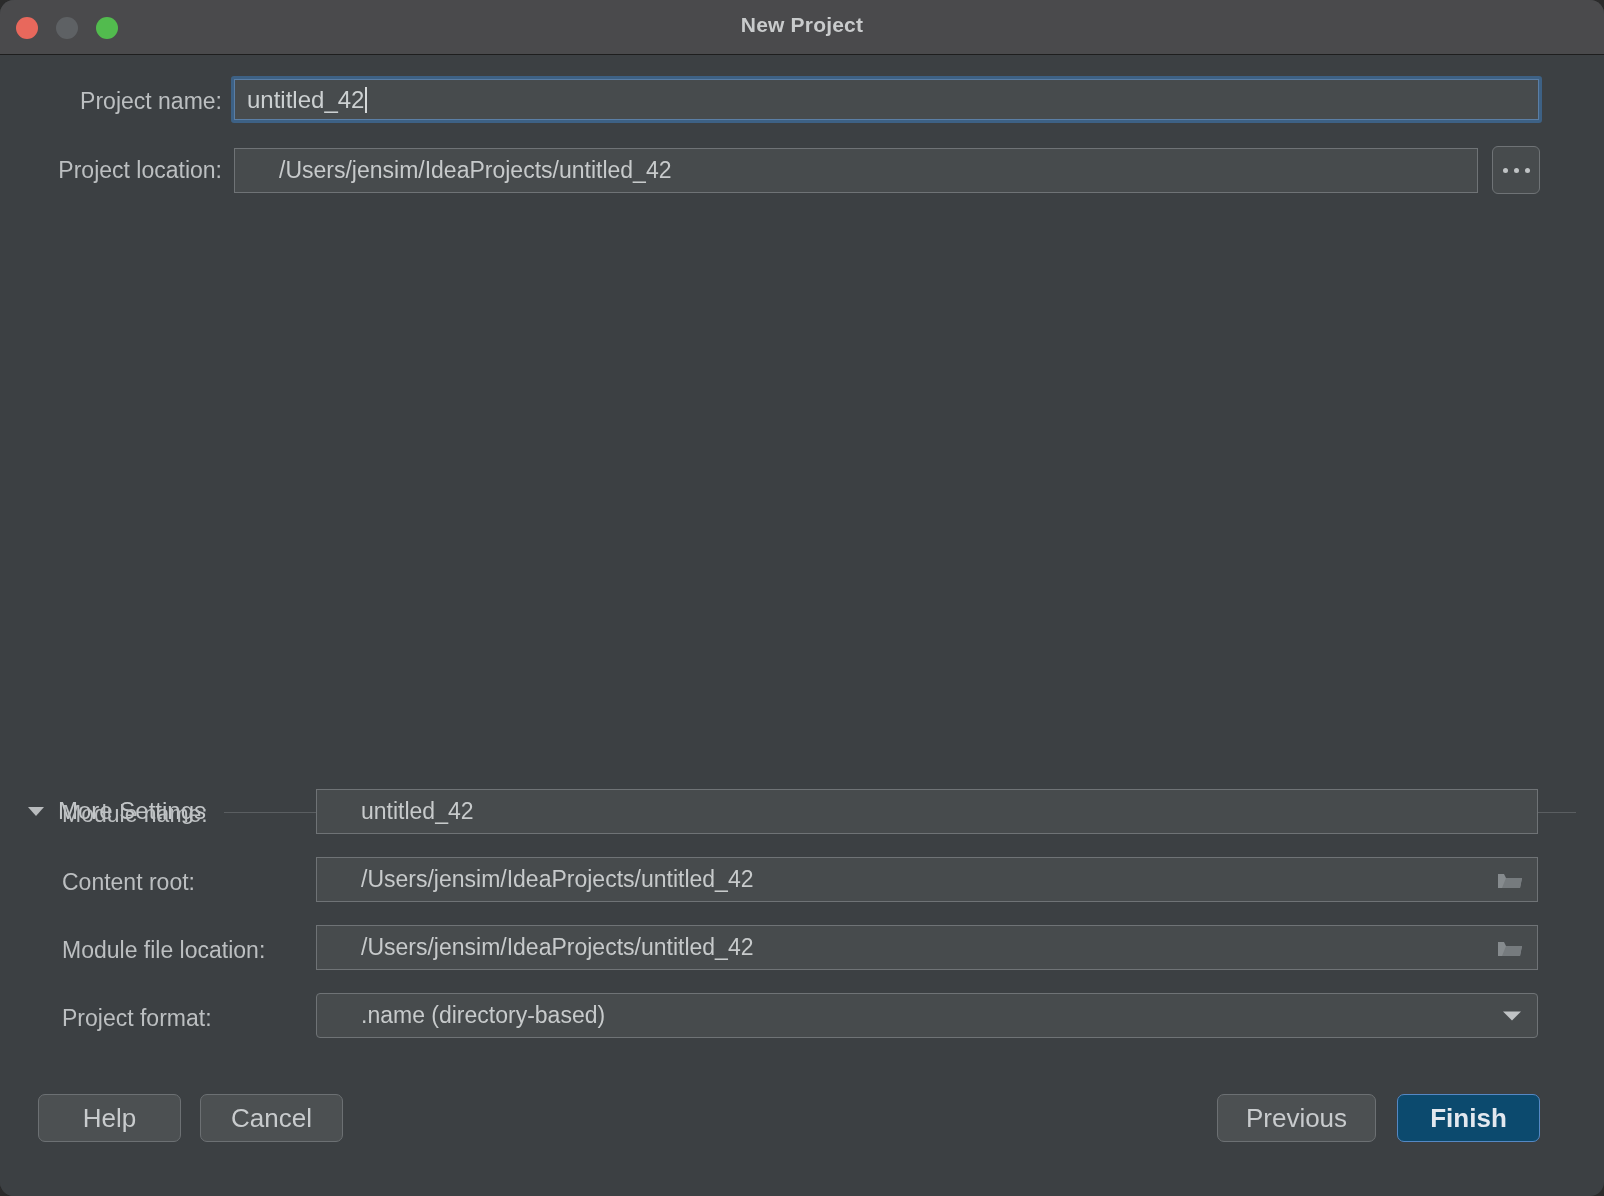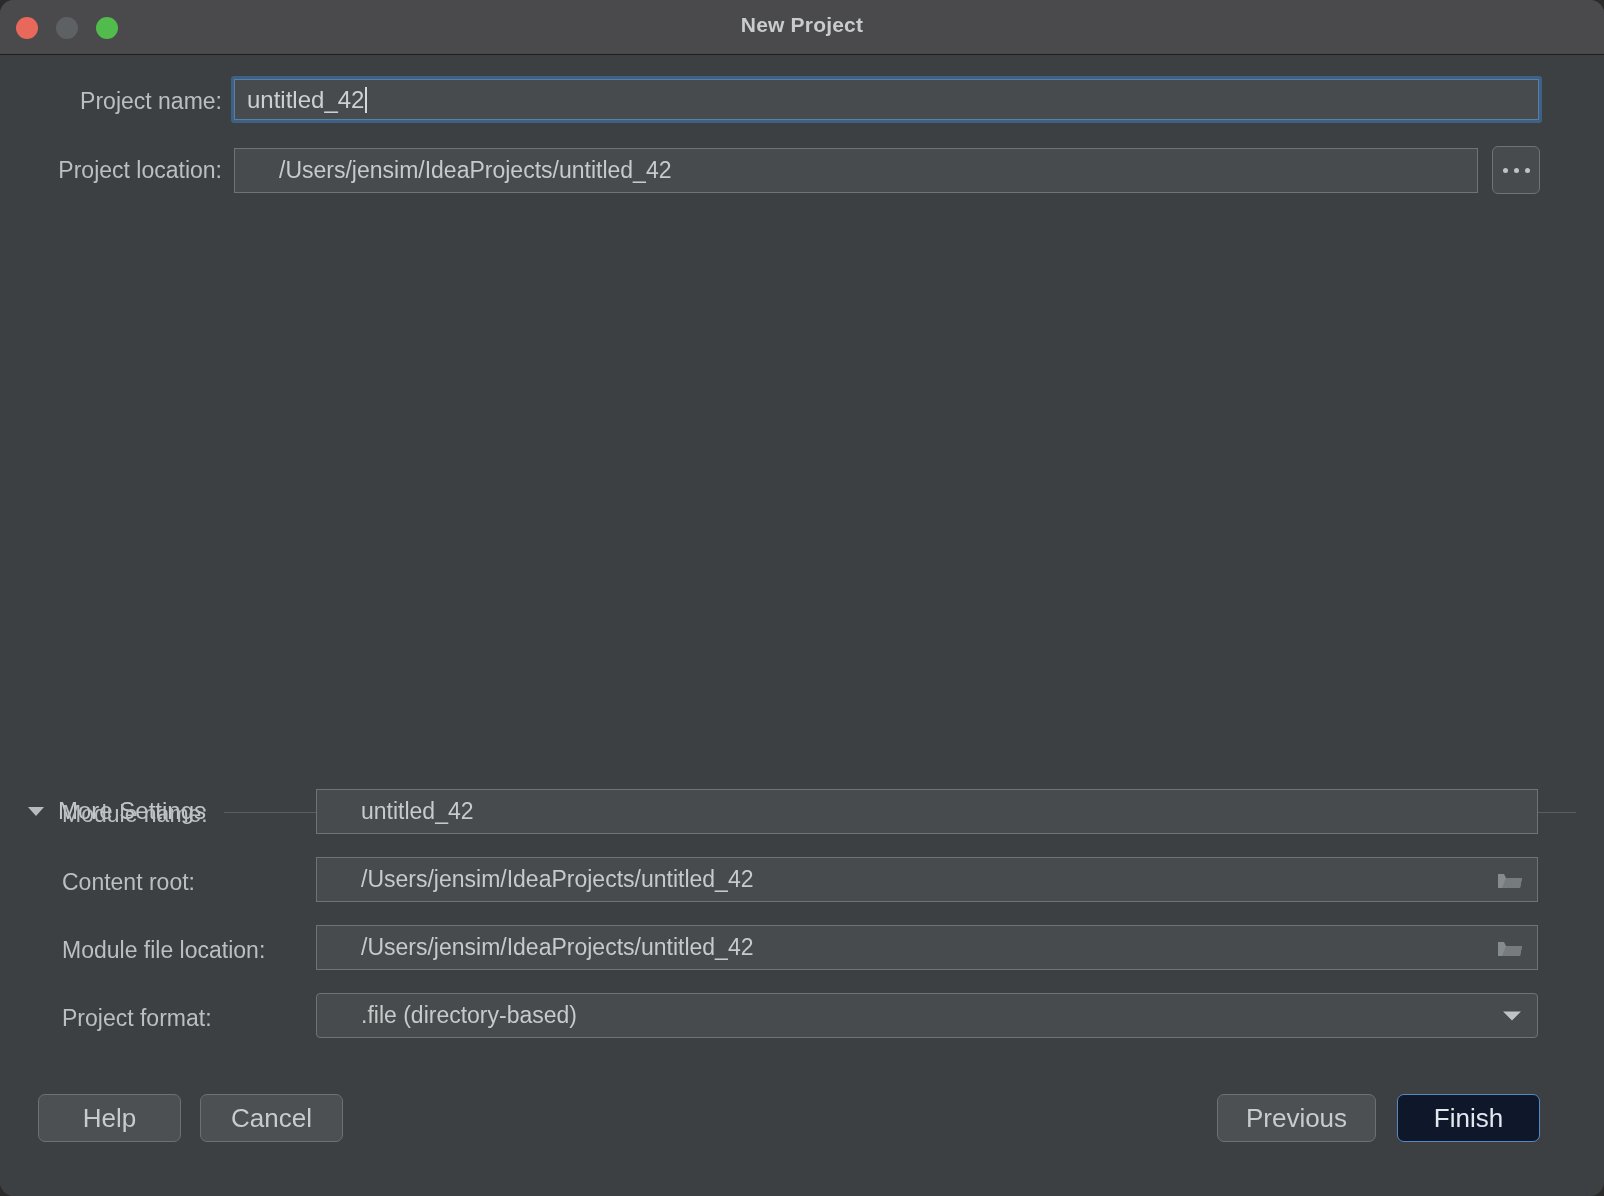--- a/index.html
+++ b/index.html
@@ -196,23 +196,24 @@
     border-radius: 7px;
     background: #4c5052;
     border: 1px solid #6c7073;
     color: #c8cbcd;
     font-size: 26px;
     display: flex;
     align-items: center;
     justify-content: center;
   }
   .btn.primary {
-    background: #0f172a;
+    background: #0c4a6e;
     border: 1px solid #5588c4;
     color: #e3e8ef;
+    font-weight: bold;
   }
 </style>
 </head>
 <body>
 
 <div class="dialog">
 
   <div class="titlebar">
     <div class="traffic close"></div>
     <div class="traffic minimize"></div>
@@ -264,21 +265,21 @@
     <div class="field" style="left:316px; top:870px; width:1222px; height:45px;">
       <span class="value">/Users/jensim/IdeaProjects/untitled_42</span>
       <svg class="folder-icon" viewBox="0 0 26 20">
         <path d="M1 4 L1 18 L23 18 L25 8 L9 8 L7 4 Z" fill="#868b8e"></path>
         <path d="M9 8 L25 8 L23 18 L5 18 Z" fill="#767b7e"></path>
       </svg>
     </div>
 
     <div class="label" style="left:62px; top:950px;">Project format:</div>
     <div class="field" style="left:316px; top:938px; width:1222px; height:45px; border-radius:4px;">
-      <span class="value">.file (directory-based)</span>
+      <span class="value">.name (directory-based)</span>
       <span class="combo-arrow"></span>
     </div>
 
     <div class="btn" style="left:38px; top:1039px; width:143px;">Help</div>
     <div class="btn" style="left:200px; top:1039px; width:143px;">Cancel</div>
     <div class="btn" style="left:1217px; top:1039px; width:159px;">Previous</div>
     <div class="btn primary" style="left:1397px; top:1039px; width:143px;">Finish</div>
 
   </div>
 </div>

